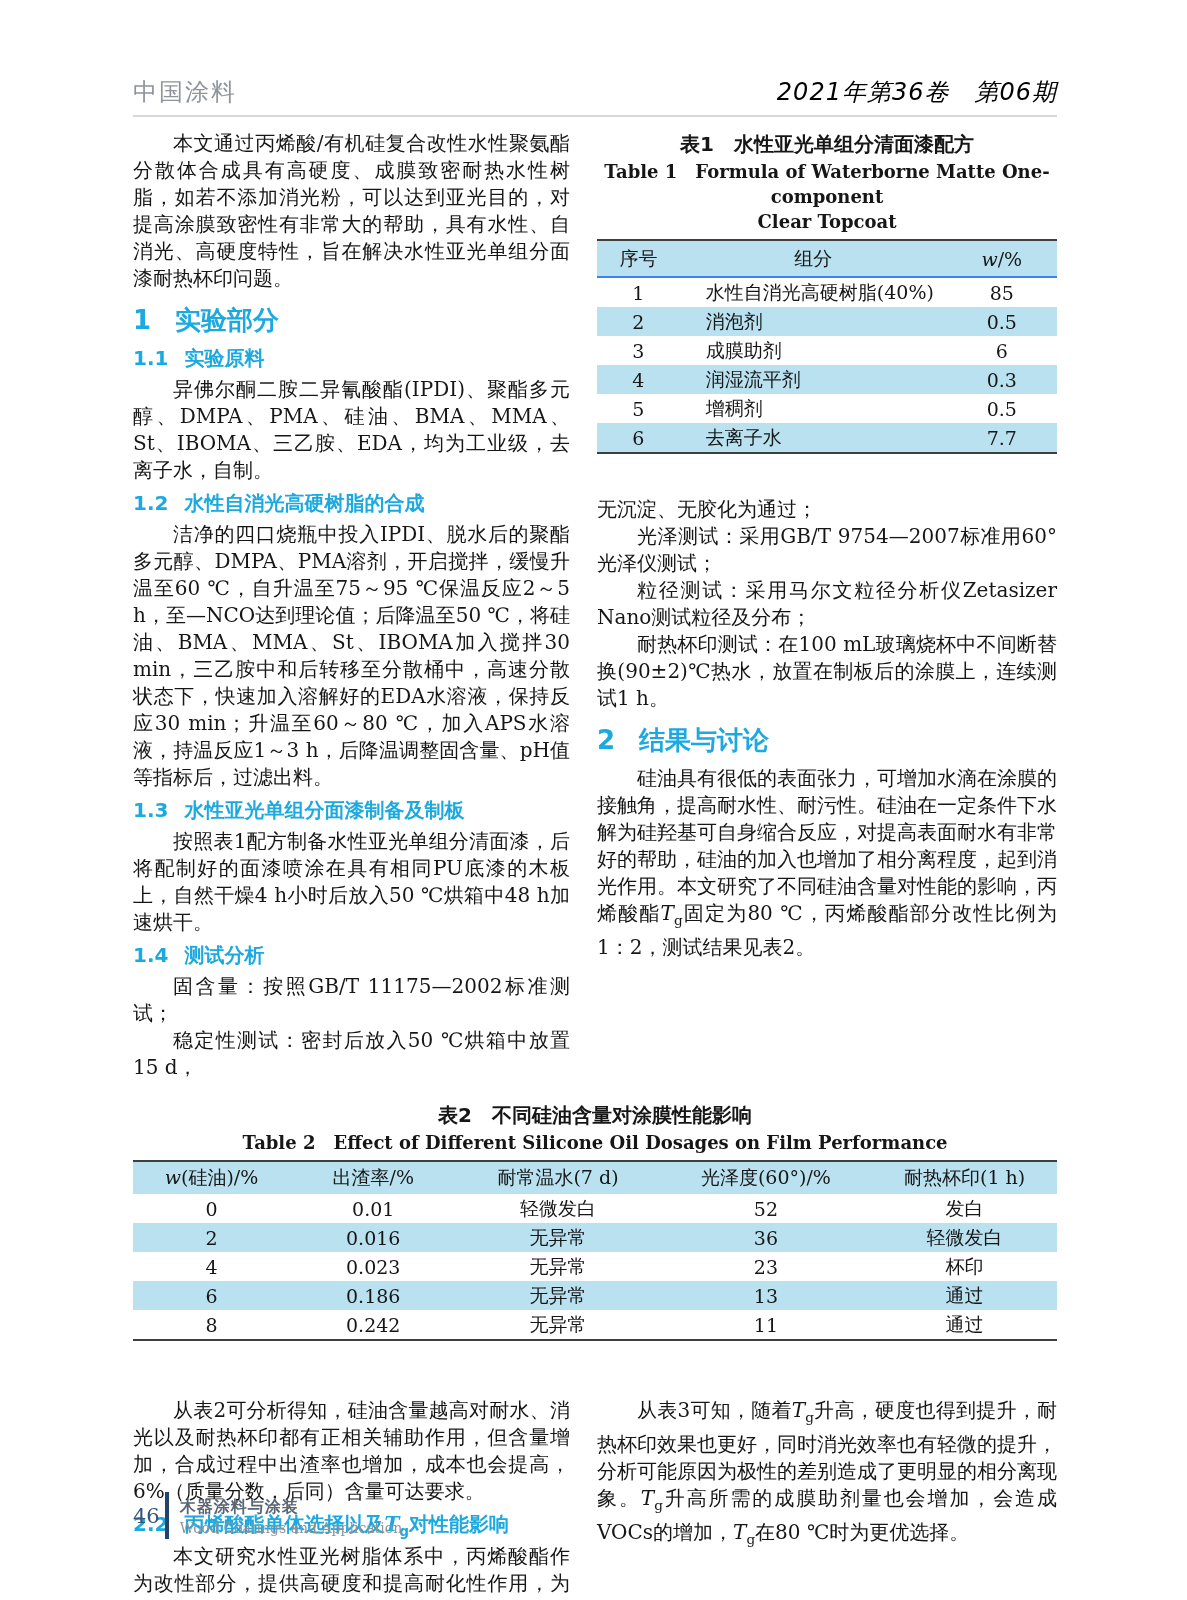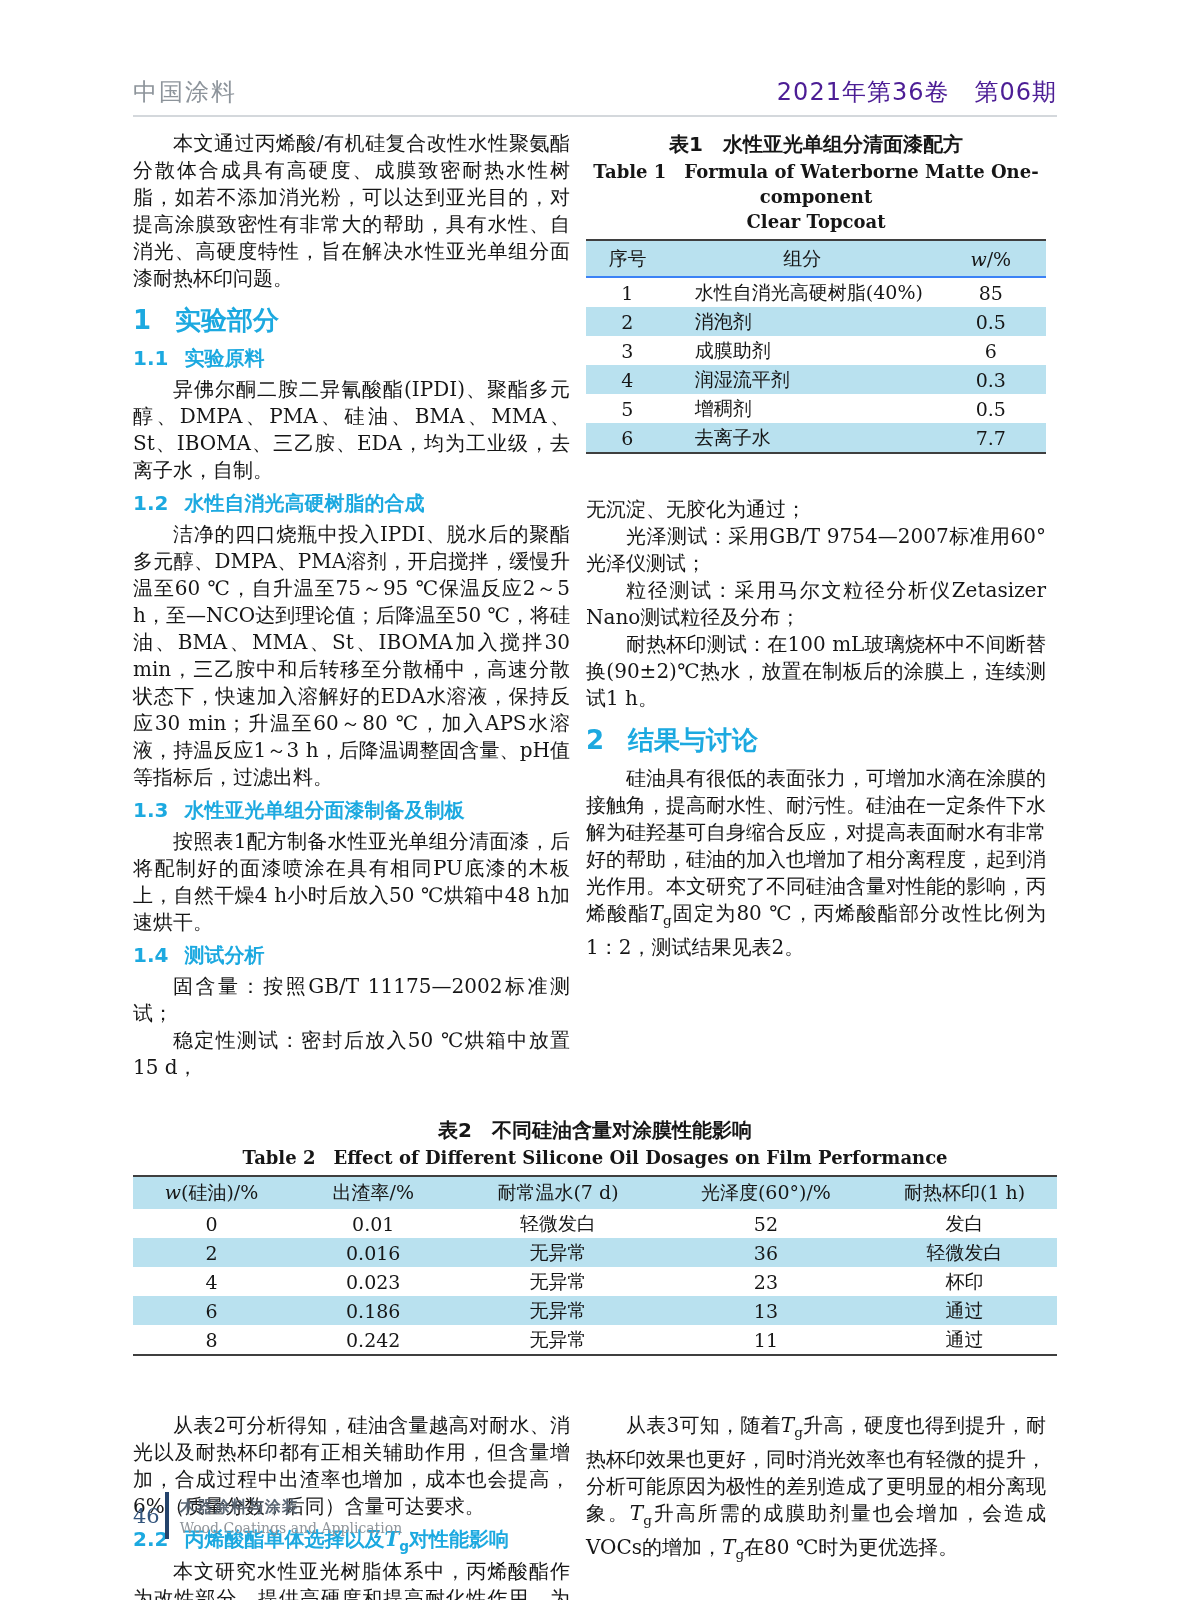--- a/index.html
+++ b/index.html
@@ -10,24 +10,24 @@
   }
   .page{position:absolute;inset:0;}
   
   .pg-header{
     position:absolute;left:133px;top:76px;width:924px;
     display:flex;justify-content:space-between;align-items:flex-end;
     font-family:"DejaVu Sans","Liberation Sans",sans-serif;
     font-size:24px;color:#8d949b;letter-spacing:2px;
     padding-bottom:7px;border-bottom:2px solid #d4d8dc;
   }
-  .pg-header .hd-right{letter-spacing:1px;color:#4c1d95;}
+  .pg-header .hd-right{letter-spacing:1px;color:#000000;font-style:italic;}
   
   .content{position:absolute;left:133px;top:130px;width:924px;}
-  .cols{display:flex;gap:16px;}
+  .cols{display:flex;gap:27px;}
   .col-left{width:437px;flex:0 0 437px;}
   .col-right{width:460px;flex:0 0 460px;}
   p.body{font-size:20px;line-height:27px;text-align:justify;margin:0;}
   .indent{text-indent:2em;}
   i.var{font-style:italic;font-family:"DejaVu Serif","Liberation Serif",serif;}
   sub{font-size:68%;}
   h1.sec{
     font-family:"DejaVu Sans","Liberation Sans",sans-serif;
     color:#1ca9e0;font-size:26px;font-weight:bold;
     margin:11px 0 7px;display:flex;gap:24px;align-items:baseline;
@@ -55,21 +55,21 @@
   table.t1 th:nth-child(2),table.t1 td:nth-child(2){width:58%;}
   table.t1 th:nth-child(3),table.t1 td:nth-child(3){width:24%;}
   table.t1 td:nth-child(2){text-align:left;padding-left:26px;}
   table.t2 th{height:30px;}
   table.t2 tbody tr:nth-child(even){background:#b9e1ef;}
   table.t2 th:nth-child(1),table.t2 td:nth-child(1){width:17%;}
   table.t2 th:nth-child(2),table.t2 td:nth-child(2){width:18%;}
   table.t2 th:nth-child(3),table.t2 td:nth-child(3){width:22%;}
   table.t2 th:nth-child(4),table.t2 td:nth-child(4){width:23%;}
   table.t2 th:nth-child(5),table.t2 td:nth-child(5){width:20%;}
-  .table2-block{margin-top:35px;}
+  .table2-block{margin-top:20px;}
   .bottom-cols{margin-top:56px;}
   .after-table{margin-top:42px;}
   
   .pg-footer{position:absolute;left:133px;top:1492px;display:flex;align-items:center;}
   .page-num{font-size:21px;color:#33557d;margin-right:5px;}
   .foot-bar{width:4px;height:47px;background:#24436b;margin-right:11px;}
   .j-cn{
     font-family:"DejaVu Sans","Liberation Sans",sans-serif;
     font-weight:bold;font-size:16px;color:#5a6673;line-height:25px;letter-spacing:1px;
   }

